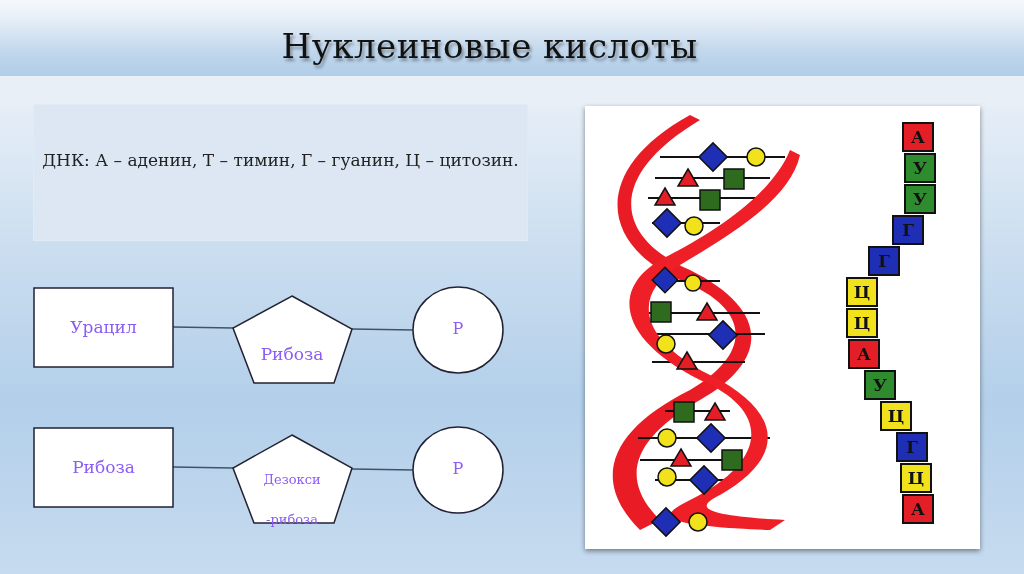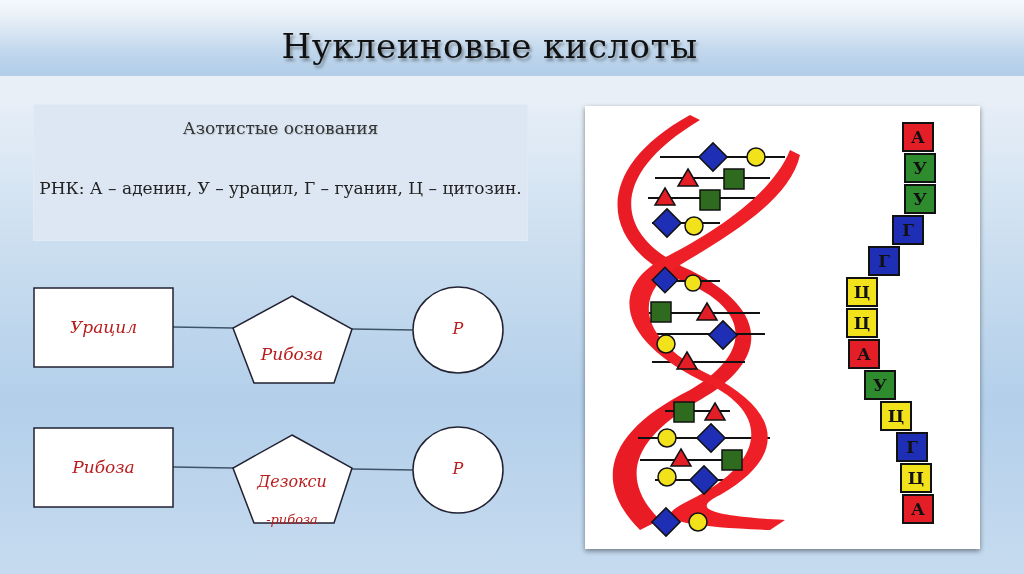--- a/index.html
+++ b/index.html
@@ -34,40 +34,38 @@
     .info-line {
       position: absolute; left: 0; width: 100%; text-align: center;
       font-size: 17px; color: #222; white-space: nowrap;
     }
     .info-line.l1 { top: 46px; }
     .info-line.l2 { top: 74px; }
     .info-line .key { font-size: 17px; }
 
     .diagram { position: absolute; left: 0; top: 0; }
     .node-label {
-      position: absolute; text-align: center; color: #b91c1c;
+      position: absolute; text-align: center; color: #8b5cf6;
       font-family: "DejaVu Serif", serif;
-      font-style: italic;
     }
     .frame {
       position: absolute; left: 585px; top: 106px; width: 395px; height: 443px;
       background: #fff;
       box-shadow: 0 2px 5px rgba(0,0,0,0.45);
     }
   </style>
 </head>
 <body>
 
 <div class="title-band"></div>
 <div class="title-under"></div>
 <div class="title">Нуклеиновые кислоты</div>
 
 <div class="info-box">
-  <div class="info-heading">Азотистые основания</div>
-  <div class="info-line l2"><span class="key">РНК:</span><span> А – аденин, У – урацил, Г – гуанин, Ц – цитозин.</span></div>
+  <div class="info-line l1"><span class="key">ДНК:</span><span> А – аденин, Т – тимин, Г – гуанин, Ц – цитозин.</span></div>
 </div>
 
 <svg class="diagram" width="1024" height="574">
 
   <g>
     <line x1="173" y1="327" x2="233" y2="328" stroke="#3e5468" stroke-width="1.3"></line>
     <line x1="352" y1="329" x2="414" y2="330" stroke="#3e5468" stroke-width="1.3"></line>
     <rect x="34" y="288" width="139" height="79" fill="#fff" stroke="#223" stroke-width="1.5"></rect>
     <polygon points="292,296 352,329 334,383 254,383 233,328" fill="#fff" stroke="#223" stroke-width="1.5"></polygon>
     <ellipse cx="458" cy="330" rx="45" ry="43" fill="#fff" stroke="#223" stroke-width="1.5"></ellipse>
@@ -80,21 +78,21 @@
     <polygon points="292,435 352,468 334,523 254,523 233,468" fill="#fff" stroke="#223" stroke-width="1.5"></polygon>
     <ellipse cx="458" cy="470" rx="45" ry="43" fill="#fff" stroke="#223" stroke-width="1.5"></ellipse>
   </g>
 </svg>
 
 <div class="node-label" style="left:34px;top:317px;width:139px;font-size:17px;">Урацил</div>
 <div class="node-label" style="left:240px;top:344px;width:104px;font-size:17px;">Рибоза</div>
 <div class="node-label" style="left:413px;top:319px;width:90px;font-size:16px;">P</div>
 
 <div class="node-label" style="left:34px;top:457px;width:139px;font-size:17px;">Рибоза</div>
-<div class="node-label" style="left:240px;top:472px;width:104px;font-size:16px;">Дезокси</div>
+<div class="node-label" style="left:240px;top:472px;width:104px;font-size:13px;">Дезокси</div>
 <div class="node-label" style="left:240px;top:512px;width:104px;font-size:13px;">-рибоза</div>
 <div class="node-label" style="left:413px;top:459px;width:90px;font-size:16px;">P</div>
 
 <div class="frame">
   <svg width="395" height="443" viewBox="585 106 395 443">
 
     <path d="M 700 120 C 600 180, 620 240, 690 270 C 770 310, 770 360, 700 400 C 630 440, 620 480, 660 520 L 640 530 C 590 480, 610 430, 690 390 C 750 355, 755 310, 680 280 C 600 245, 590 170, 690 115 Z" fill="#e8101a" opacity="0.95"></path>
 
     <g stroke="#111" stroke-width="2">
       <line x1="660" y1="157" x2="785" y2="157"></line>

